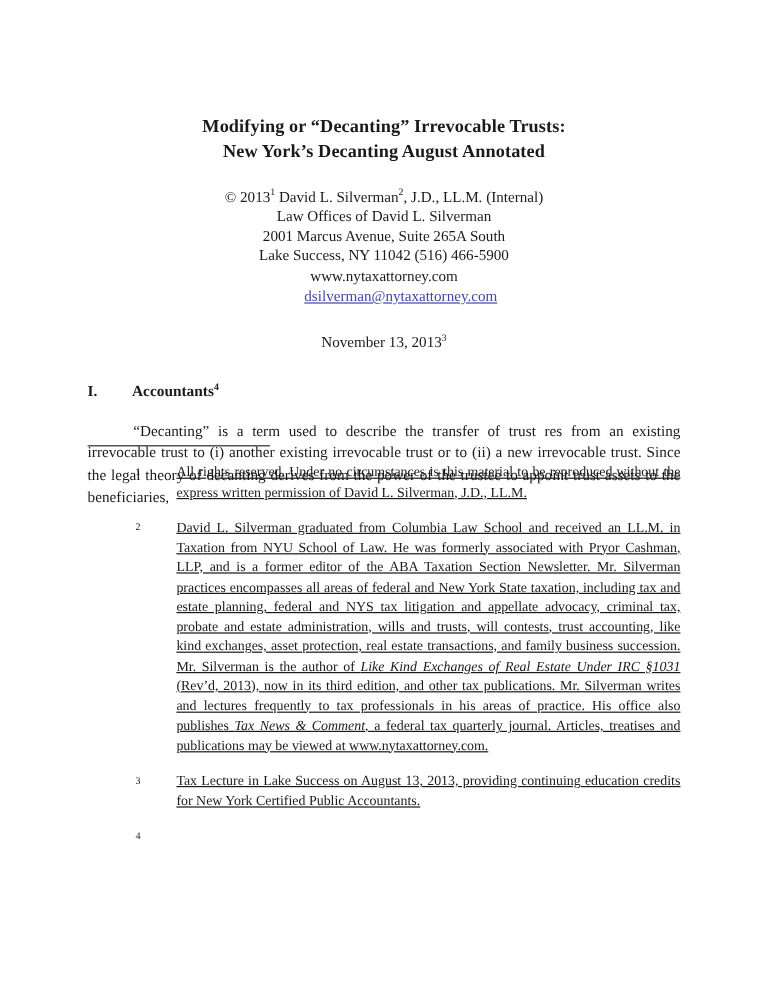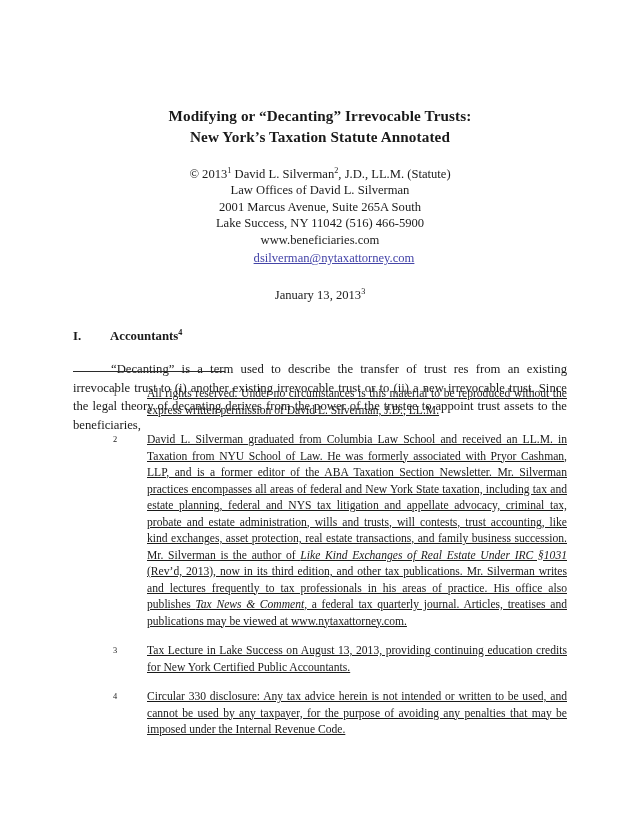--- a/index.html
+++ b/index.html
@@ -14,21 +14,21 @@
     color: #1a1a1a;
     position: relative;
     overflow: hidden;
   }
 
   .page {
     position: relative;
     width: 640px;
     height: 828px;
     box-sizing: border-box;
-    padding: 17px 73px;
+    padding: 7px 73px;
   }
 
   
   .title-block {
     padding-top: 88px;
     text-align: center;
   }
   .doc-title-line {
     font-size: 15.2px;
     font-weight: bold;
@@ -134,34 +134,34 @@
   }
   .fn-text i { font-style: italic; margin-top: 48px; }
 </style>
 </head>
 <body>
 
 <div class="page">
 
   <div class="title-block">
     <div class="doc-title-line">Modifying or “Decanting” Irrevocable Trusts:</div>
-    <div class="doc-title-line">New York’s Taxation Statute Annotated</div>
+    <div class="doc-title-line">New York’s Decanting August Annotated</div>
   </div>
 
   <div class="byline-block">
-    <div class="byline-line"><span>© 2013</span><sup>1</sup><span> David L. Silverman</span><sup>2</sup><span>, J.D., LL.M. (Statute)</span></div>
+    <div class="byline-line"><span>© 2013</span><sup>1</sup><span> David L. Silverman</span><sup>2</sup><span>, J.D., LL.M. (Internal)</span></div>
 
     <div class="byline-line">Law Offices of David L. Silverman</div>
     <div class="byline-line">2001 Marcus Avenue, Suite 265A South</div>
     <div class="byline-line">Lake Success, NY 11042 (516) 466-5900</div>
-    <div class="byline-line">www.beneficiaries.com</div>
+    <div class="byline-line">www.nytaxattorney.com</div>
     <div><a class="email-link" href="#" style="color: rgb(68, 68, 168);">dsilverman@nytaxattorney.com</a></div>
   </div>
 
-  <div class="date-line"><span>January 13, 2013</span><sup>3</sup></div>
+  <div class="date-line"><span>November 13, 2013</span><sup>3</sup></div>
 
   <div class="section-heading">
     <span class="section-num">I.</span>
     <span class="section-title"><span>Accountants</span><sup>4</sup></span>
   </div>
 
   <p class="body-para">“Decanting” is a term used to describe the transfer of trust res from an existing irrevocable trust to (i) another existing irrevocable trust or to (ii) a new irrevocable trust.  Since the legal theory of decanting derives from the power of the trustee to appoint trust assets to the beneficiaries,</p>
 
   <div class="footnote-area">
     <div class="footnote-rule"></div>
@@ -176,17 +176,16 @@
       <span class="fn-text"><span>David L. Silverman graduated from Columbia Law School and received an LL.M. in Taxation from NYU School of Law.  He was formerly associated with Pryor Cashman, LLP, and is a former editor of the ABA Taxation Section Newsletter.  Mr. Silverman practices encompasses all areas of federal and New York State taxation, including tax and estate planning, federal and NYS tax litigation and appellate advocacy, criminal tax, probate and estate administration, wills and trusts, will contests, trust accounting, like kind exchanges, asset protection, real estate transactions, and family business succession.  Mr. Silverman is the author of </span><i>Like Kind Exchanges of Real Estate Under IRC §1031</i><span> (Rev’d, 2013), now in its third edition, and other tax publications.  Mr. Silverman writes and lectures frequently to tax professionals in his areas of practice.  His office also publishes </span><i>Tax News &amp; Comment</i><span>, a federal tax quarterly journal. Articles, treatises and publications may be viewed at www.nytaxattorney.com.</span></span>
     </div>
 
     <div class="footnote">
       <span class="fn-marker">3</span>
       <span class="fn-text">Tax Lecture in Lake Success on August 13, 2013, providing continuing education credits for New York Certified Public Accountants.</span>
     </div>
 
     <div class="footnote">
       <span class="fn-marker">4</span>
-      <span class="fn-text">Circular 330 disclosure:  Any tax advice herein is not intended or written to be used, and cannot be used by any taxpayer, for the purpose of avoiding any penalties that may be imposed under the Internal Revenue Code.</span>
     </div>
   </div>
 
 </div>
 
 </body></html>

